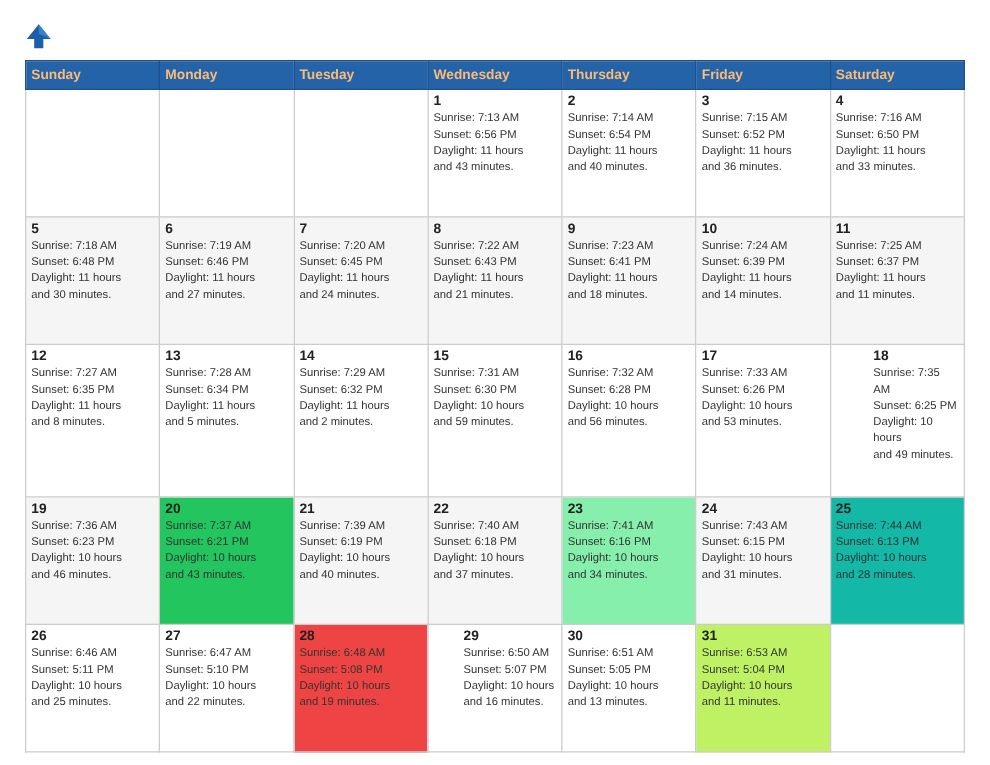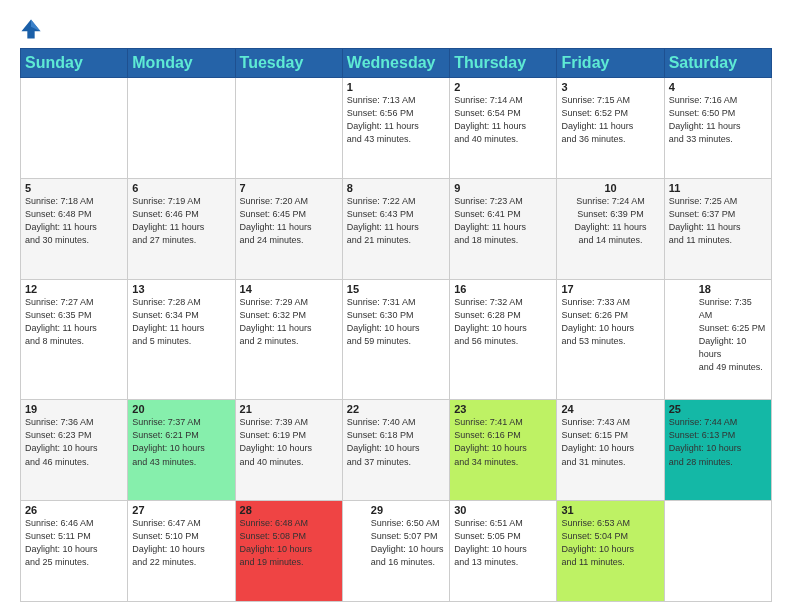--- a/index.html
+++ b/index.html
@@ -57,22 +57,22 @@
     }
     .calendar {
       border: 1px solid #ccc;
       border-collapse: collapse;
       width: 100%;
       flex: 1;
       table-layout: fixed;
     }
     .calendar th {
       background: #2563a8;
-      color: #5eead4;
-      font-size: 16px;
+      color: #fdba74;
+      font-size: 11px;
       font-weight: bold;
       padding: 5px 4px;
       border: 1px solid #1e5090;
       text-align: left;
     }
     .calendar td {
       border: 1px solid #ccc;
       vertical-align: top;
       padding: 3px 4px;
       font-size: 9.5px;
@@ -174,21 +174,21 @@
             <div class="day-info">Sunrise: 7:20 AM<br>Sunset: 6:45 PM<br>Daylight: 11 hours<br>and 24 minutes.</div>
           </td>
           <td style="background: rgb(245, 245, 245);">
             <span class="day-number">8</span>
             <div class="day-info">Sunrise: 7:22 AM<br>Sunset: 6:43 PM<br>Daylight: 11 hours<br>and 21 minutes.</div>
           </td>
           <td style="background: rgb(245, 245, 245);">
             <span class="day-number">9</span>
             <div class="day-info">Sunrise: 7:23 AM<br>Sunset: 6:41 PM<br>Daylight: 11 hours<br>and 18 minutes.</div>
           </td>
-          <td style="background: rgb(245, 245, 245); text-align: center;">
+          <td style="background: rgb(245, 245, 245);">
             <span class="day-number">10</span>
             <div class="day-info">Sunrise: 7:24 AM<br>Sunset: 6:39 PM<br>Daylight: 11 hours<br>and 14 minutes.</div>
           </td>
           <td style="background: rgb(245, 245, 245);">
             <span class="day-number">11</span>
             <div class="day-info">Sunrise: 7:25 AM<br>Sunset: 6:37 PM<br>Daylight: 11 hours<br>and 11 minutes.</div>
           </td>
         </tr>
         <tr>
           <td style="background: rgb(255, 255, 255);">
@@ -218,33 +218,33 @@
           <td style="background: rgb(255, 255, 255); padding-left: 34px;">
             <span class="day-number">18</span>
             <div class="day-info">Sunrise: 7:35 AM<br>Sunset: 6:25 PM<br>Daylight: 10 hours<br>and 49 minutes.</div>
           </td>
         </tr>
         <tr>
           <td style="background: rgb(245, 245, 245);">
             <span class="day-number">19</span>
             <div class="day-info">Sunrise: 7:36 AM<br>Sunset: 6:23 PM<br>Daylight: 10 hours<br>and 46 minutes.</div>
           </td>
-          <td style="background: #86efac;">
+          <td style="background: #22c55e;">
             <span class="day-number">20</span>
             <div class="day-info">Sunrise: 7:37 AM<br>Sunset: 6:21 PM<br>Daylight: 10 hours<br>and 43 minutes.</div>
           </td>
           <td style="background: rgb(245, 245, 245);">
             <span class="day-number">21</span>
             <div class="day-info">Sunrise: 7:39 AM<br>Sunset: 6:19 PM<br>Daylight: 10 hours<br>and 40 minutes.</div>
           </td>
           <td style="background: rgb(245, 245, 245);">
             <span class="day-number">22</span>
             <div class="day-info">Sunrise: 7:40 AM<br>Sunset: 6:18 PM<br>Daylight: 10 hours<br>and 37 minutes.</div>
           </td>
-          <td style="background: #bef264;">
+          <td style="background: #86efac;">
             <span class="day-number">23</span>
             <div class="day-info">Sunrise: 7:41 AM<br>Sunset: 6:16 PM<br>Daylight: 10 hours<br>and 34 minutes.</div>
           </td>
           <td style="background: rgb(245, 245, 245); margin-left: 40px;">
             <span class="day-number">24</span>
             <div class="day-info">Sunrise: 7:43 AM<br>Sunset: 6:15 PM<br>Daylight: 10 hours<br>and 31 minutes.</div>
           </td>
           <td style="background: #14b8a6;">
             <span class="day-number">25</span>
             <div class="day-info">Sunrise: 7:44 AM<br>Sunset: 6:13 PM<br>Daylight: 10 hours<br>and 28 minutes.</div>

